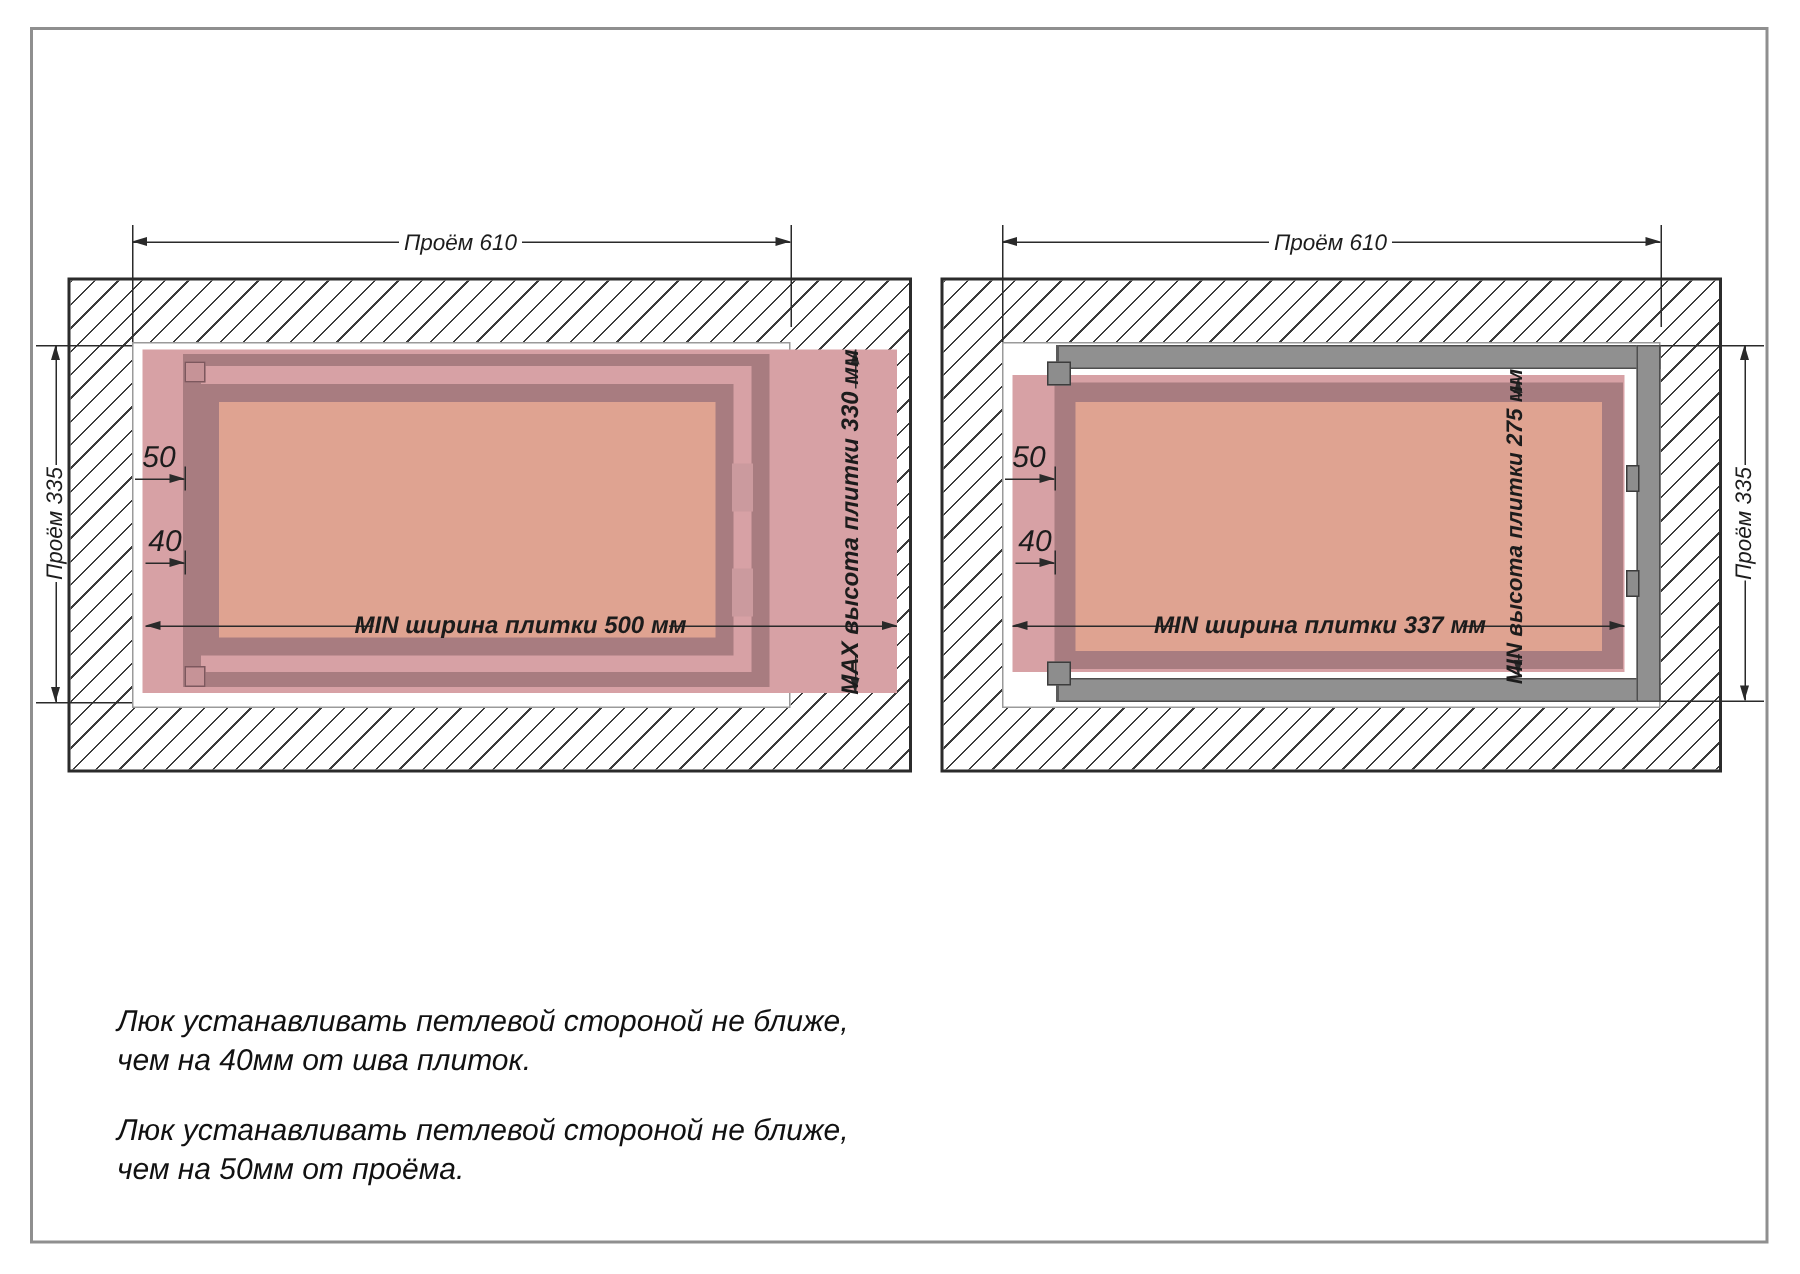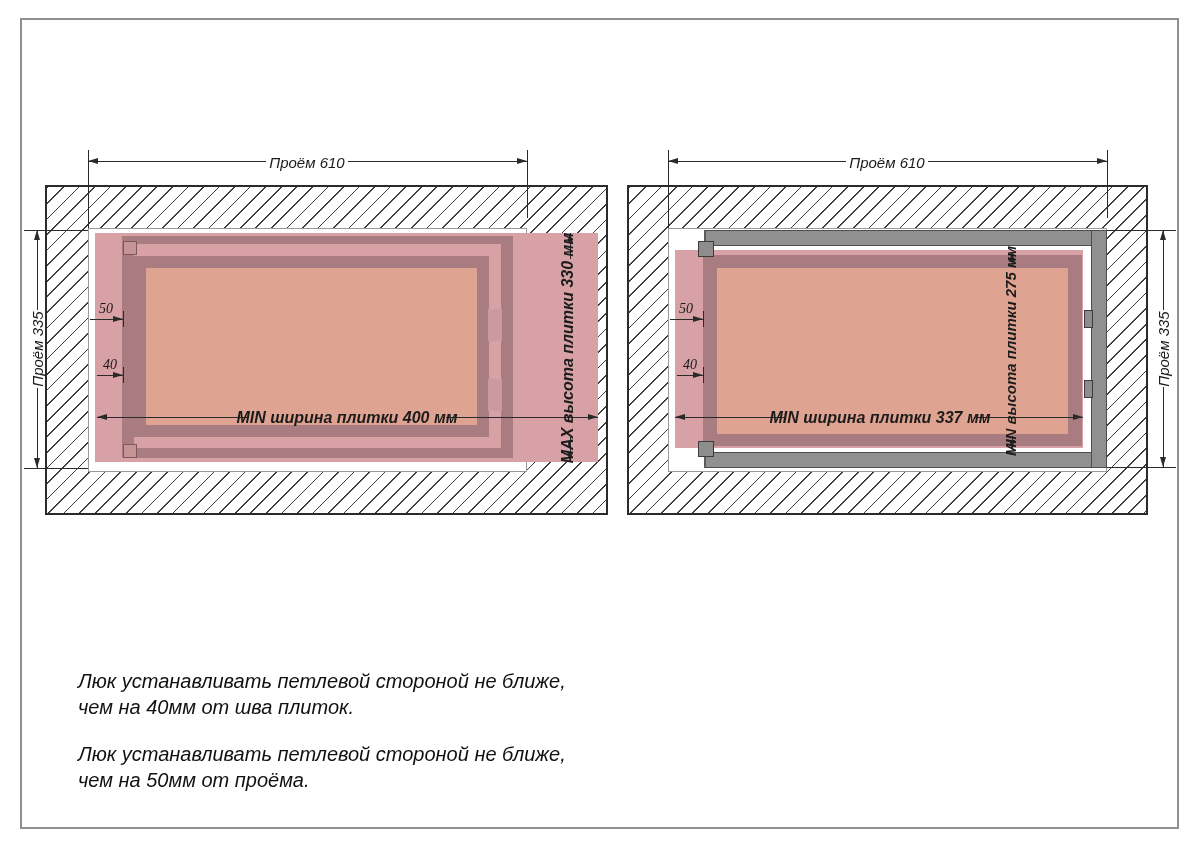--- a/index.html
+++ b/index.html
@@ -25,21 +25,21 @@
   
   .hl{position:absolute;height:1.2px;background:#2a2a2a;}
   .vl{position:absolute;width:1.2px;background:#2a2a2a;}
   .tick{position:absolute;width:1.5px;height:16px;background:#2a2a2a;}
   .aL,.aR,.aU,.aD{position:absolute;width:0;height:0;}
   .aL{border-top:3.5px solid transparent;border-bottom:3.5px solid transparent;border-right:10px solid #2a2a2a;}
   .aR{border-top:3.5px solid transparent;border-bottom:3.5px solid transparent;border-left:10px solid #2a2a2a;}
   .aU{border-left:3.5px solid transparent;border-right:3.5px solid transparent;border-bottom:10px solid #2a2a2a;}
   .aD{border-left:3.5px solid transparent;border-right:3.5px solid transparent;border-top:10px solid #2a2a2a;}
   .dt{position:absolute;transform:translate(-50%,-50%);font-size:15px;white-space:nowrap;}
-  .dts{position:absolute;transform:translate(-50%,-100%);font-size:14px;white-space:nowrap;font-family:Liberation Serif, serif;}
+  .dts{position:absolute;transform:translate(-50%,-100%);font-size:20px;white-space:nowrap;}
   .vt{position:absolute;transform:translate(-50%,-50%) rotate(-90deg);font-size:15px;white-space:nowrap;}
   .bold{font-weight:bold;font-size:16px;}
   .note{position:absolute;font-size:20px;line-height:26px;white-space:pre-line;color:#111;}
   .pageframe{position:absolute;box-sizing:border-box;border:2px solid #8f8f8f;}
 </style>
 </head>
 <body>
 
 <div id="stage">
 
@@ -81,21 +81,21 @@
 
     <div class="hl" style="left:97px;top:375px;width:26px;"></div>
     <div class="aR" style="left:113px;top:372px;"></div>
     <div class="tick" style="left:122.5px;top:367px;"></div>
     <div class="dts" style="left:110px;top:373px;">40</div>
 
     <div class="hl" style="left:97px;top:417px;width:152px;"></div>
     <div class="hl" style="left:446px;top:417px;width:152px;"></div>
     <div class="aL" style="left:97px;top:414px;"></div>
     <div class="aR" style="left:588px;top:414px;"></div>
-    <div class="dt bold" style="left:347px;top:418px;">MIN ширина плитки 400 мм</div>
+    <div class="dt bold" style="left:347px;top:418px;">MIN ширина плитки 500 мм</div>
 
     <div class="vl" style="left:570px;top:233px;height:26px;"></div>
     <div class="vl" style="left:570px;top:436px;height:26px;"></div>
     <div class="aU" style="left:567px;top:233px;"></div>
     <div class="aD" style="left:567px;top:452px;"></div>
     <div class="vt bold" style="left:568px;top:348px;">MAX высота плитки 330 мм</div>
   </div>
 
   <div>
     <div class="wall" style="left:627px;top:185px;width:521px;height:330px;"></div>

